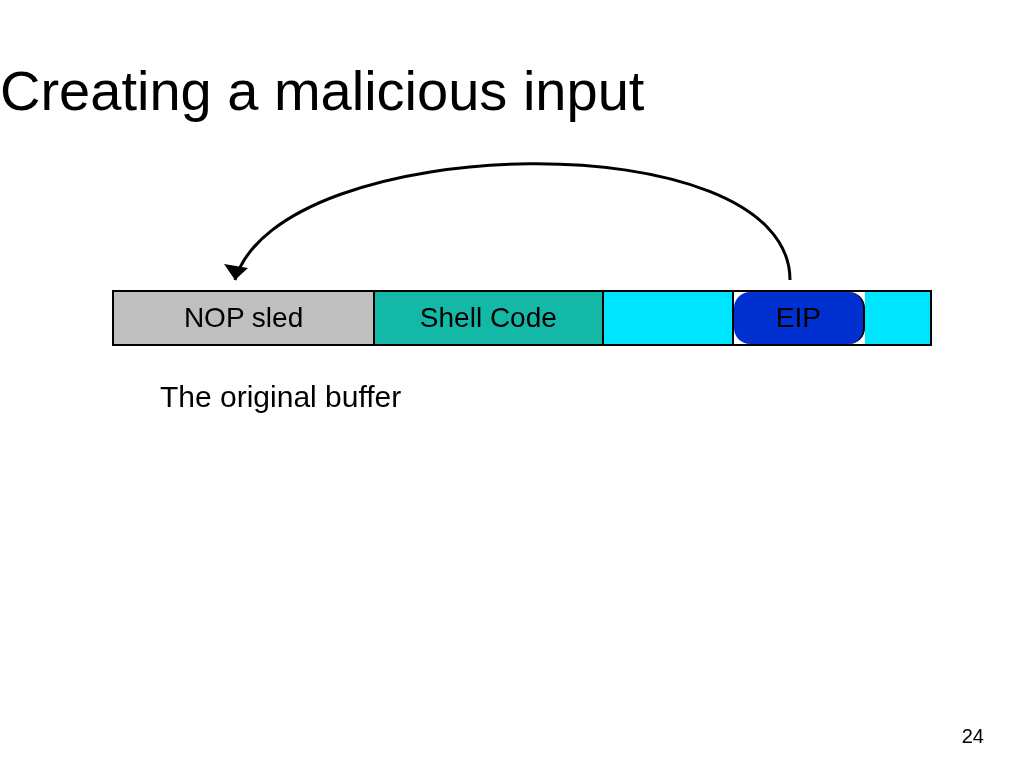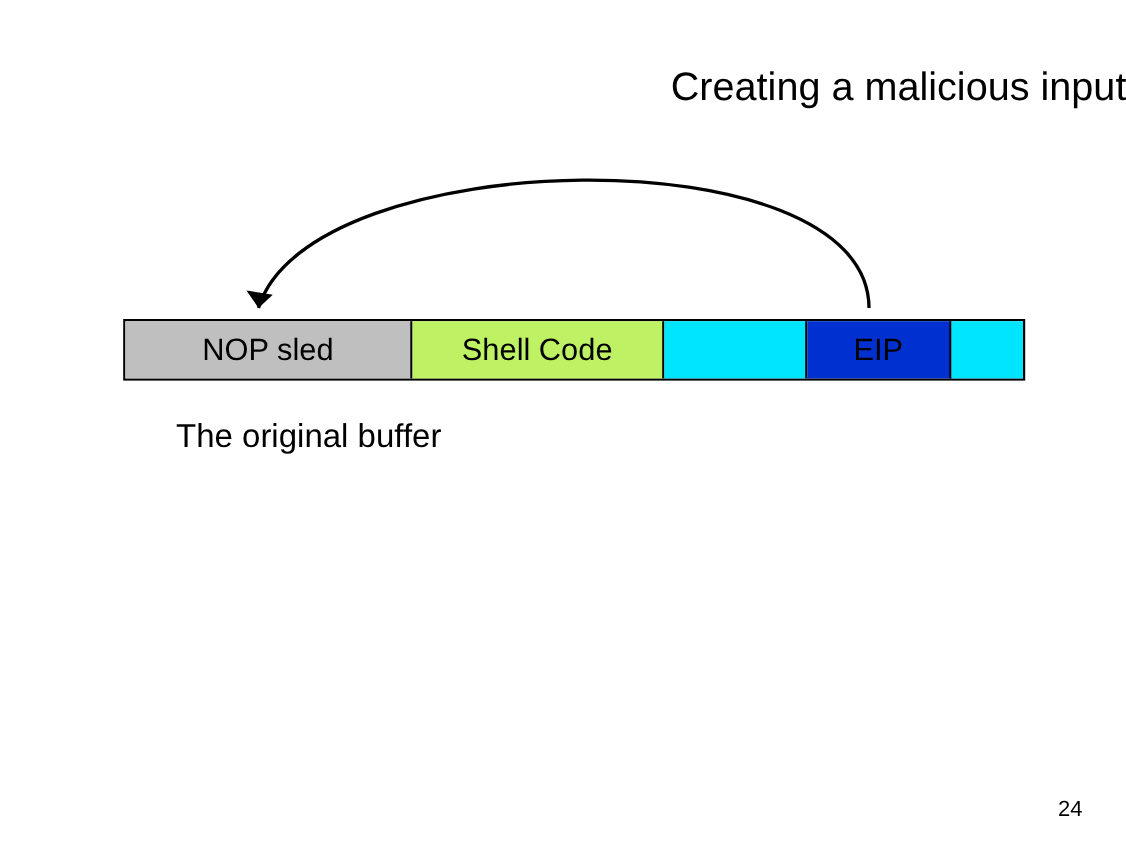--- a/index.html
+++ b/index.html
@@ -11,22 +11,22 @@
     font-family: Arial, Helvetica, sans-serif;
     color: #000;
     position: relative;
     overflow: hidden;
   }
   .title {
     position: absolute;
     top: 58px;
     left: 0;
     width: 100%;
-    text-align: right;
-    font-size: 36px;
+    text-align: left;
+    font-size: 56px;
     font-weight: 400;
   }
   .buffer {
     position: absolute;
     top: 290px;
     left: 112px;
     width: 820px;
     height: 56px;
     display: flex;
     border: 2px solid #000;
@@ -35,23 +35,23 @@
   .seg {
     display: flex;
     align-items: center;
     justify-content: center;
     font-size: 28px;
     box-sizing: border-box;
     border-right: 2px solid #000;
   }
   .seg:last-child { border-right: none; }
   .nop   { width: 32%;  background: #bfbfbf; }
-  .shell { width: 28%;  background: #bef264; }
+  .shell { width: 28%;  background: #14b8a6; }
   .gap1  { width: 16%;  background: #00e5ff; }
-  .eip   { width: 16%;  background: #0030d0; }
+  .eip   { width: 16%;  background: #0030d0; border-radius: 16px; }
   .gap2  { width: 8%;   background: #00e5ff; }
   .caption {
     position: absolute;
     left: 160px;
     top: 380px;
     font-size: 30px;
   }
   .q-block {
     position: absolute;
     left: 72px;

